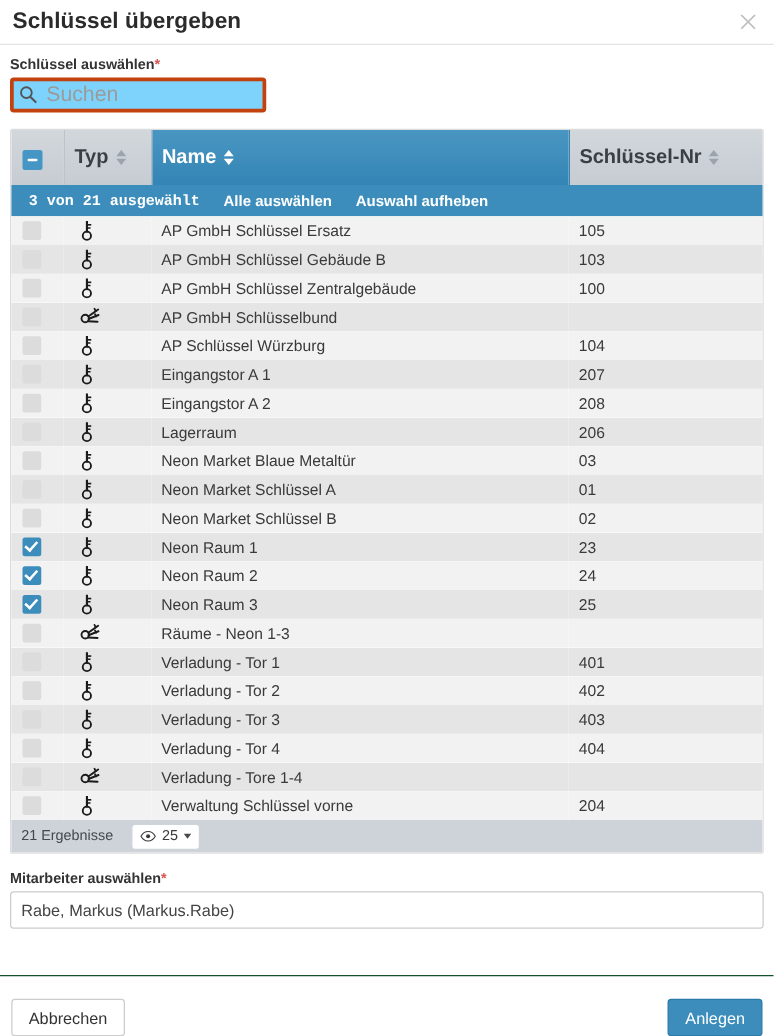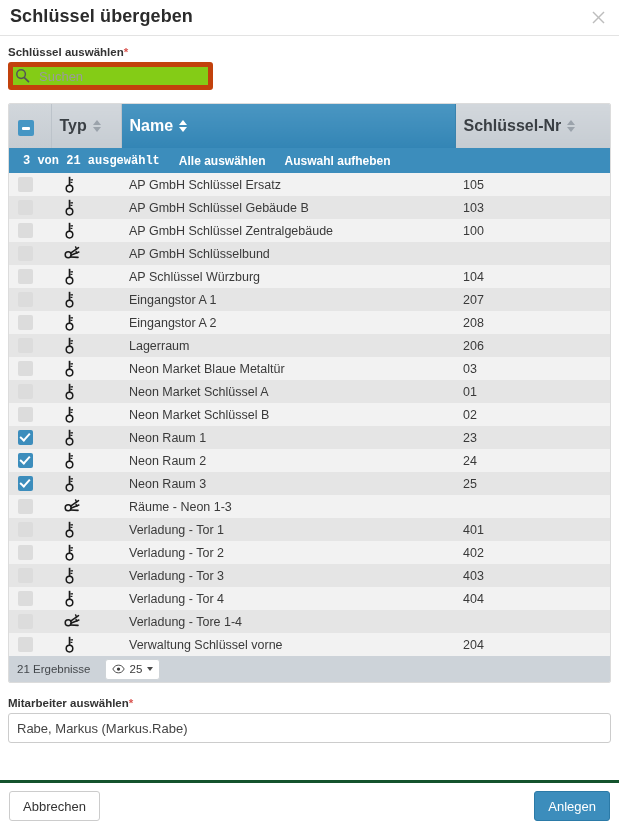--- a/index.html
+++ b/index.html
@@ -73,27 +73,27 @@
 
   .search-wrap {
     position: relative;
     width: 205px;
     margin-bottom: 13px;
   }
   .search-input {
     width: 100%;
     height: 28px;
     box-sizing: border-box;
-    border: 5px solid #c2410c;
+    border: 3px solid #c2410c;
     border-radius: 3px;
     padding: 0 6px 0 26px;
     font-family: "Liberation Sans", sans-serif;
-    font-size: 13px;
+    font-size: 17px;
     color: #555;
-    background: #84cc16;
+    background: #7dd3fc;
     outline: none;
   }
   .search-input::placeholder { color: #9b9b9b; }
   .search-icon {
     position: absolute;
     left: 7px;
     top: 6px;
     width: 15px;
     height: 15px;
     pointer-events: none;
@@ -294,23 +294,23 @@
     font-size: 13px;
     color: #444;
     background: #fff;
     outline: none;
   }
   .text-input.note { height: 32px; }
 
   
   .dlg-footer {
     flex: 0 0 49px;
-    border-top: 3px solid #14532d;
+    border-top: 1px solid #14532d;
     display: flex;
-    align-items: center;
+    align-items: flex-end;
     justify-content: space-between;
     padding: 0 9px;
     box-sizing: border-box;
     margin-top: 24px;
   }
   .btn {
     font-family: "Liberation Sans", sans-serif;
     font-size: 13px;
     border-radius: 3px;
     padding: 0 13px;

